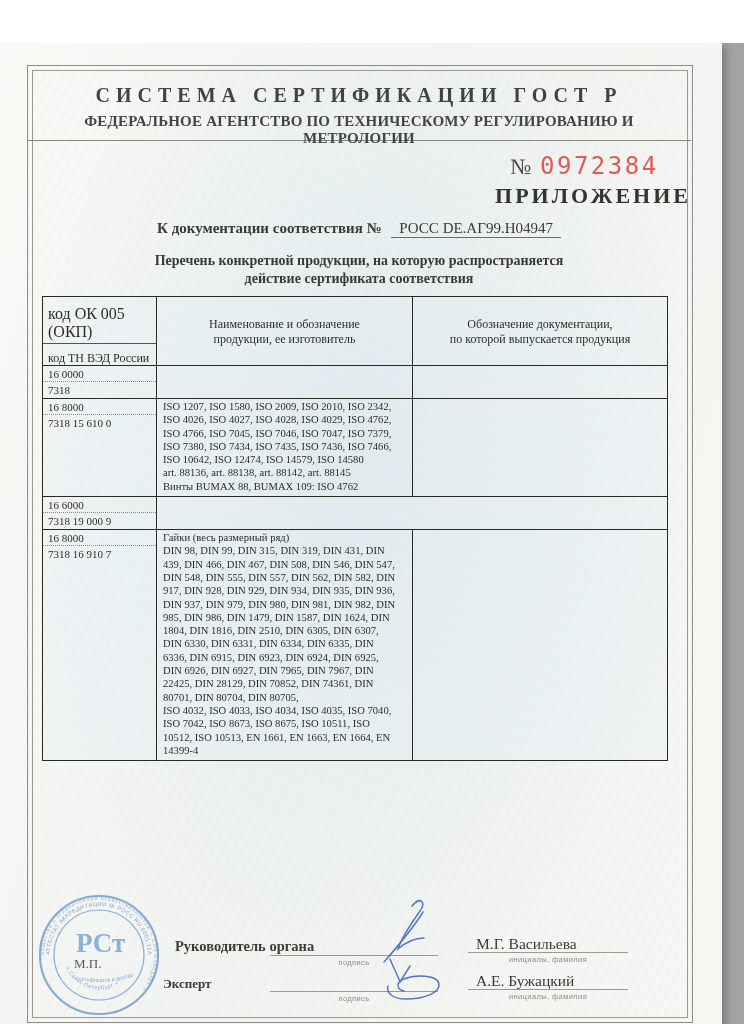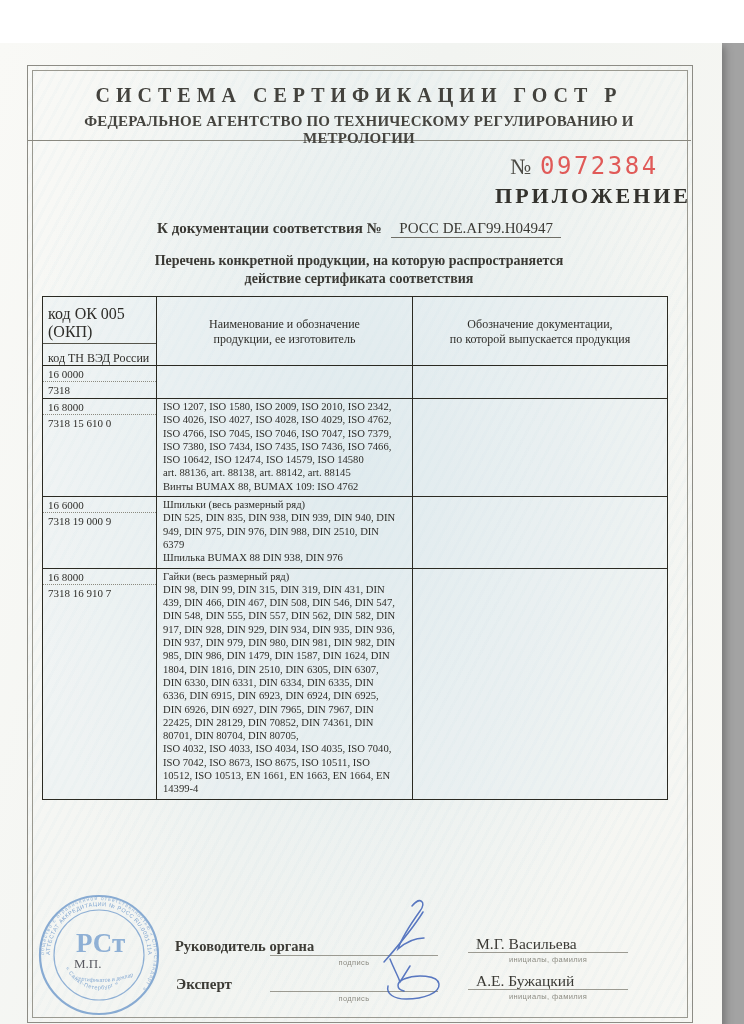--- a/index.html
+++ b/index.html
@@ -47,21 +47,21 @@
   .drow .c1{padding:0;}
   .okp{padding:2px 5px 1px 5px;font-size:11px;border-bottom:1px dotted #8c8b80;}
   .tnved{padding:2px 5px;font-size:11px;}
   .content{padding:1px 4px 3px 6px;font-size:10.6px;line-height:13.3px;white-space:pre-line;}
   .row0 .c2,.row0 .c3{min-height:29px;}
   .hdr-bottom{border-top:1.5px solid #2b2a22 !important;}
 
   .role1a{position:absolute;left:175px;top:895px;font-size:14.5px;font-weight:bold;color:#3c3b35;}
   .role1b{position:absolute;left:175px;top:911px;font-size:14.5px;font-weight:bold;color:#3c3b35;
           text-decoration:underline;}
-  .role2{position:absolute;left:176px;top:933px;font-size:15px;font-weight:bold;color:#3c3b35;}
+  .role2{position:absolute;left:163px;top:933px;font-size:13px;font-weight:bold;color:#3c3b35;}
   .sigline{position:absolute;border-bottom:1px solid #9b9a91;}
   .sigcap{position:absolute;font-family:"Liberation Sans",sans-serif;font-size:7.5px;color:#8d8c83;
           text-align:center;letter-spacing:.4px;}
   .sigl1{left:270px;top:912px;width:168px;}
   .sigc1{left:270px;top:915px;width:168px;}
   .sigl2{left:270px;top:948px;width:168px;}
   .sigc2{left:270px;top:951px;width:168px;}
   .name{position:absolute;font-size:15.5px;color:#3a3934;}
   .name1{left:476px;top:892px;text-align:center;}
   .name2{left:476px;top:929px;}
@@ -138,25 +138,20 @@
 art. 88136, art. 88138, art. 88142, art. 88145
 Винты BUMAX 88, BUMAX 109: ISO 4762</div>
         <div class="c3 content"></div>
       </div>
 
       <div class="trow drow">
         <div class="c1">
           <div class="okp">16 6000</div>
           <div class="tnved">7318 19 000 9</div>
         </div>
-        <div class="c2 content">Шпильки (весь размерный ряд)
-DIN 525, DIN 835, DIN 938, DIN 939, DIN 940, DIN
-949, DIN 975, DIN 976, DIN 988, DIN 2510, DIN
-6379
-Шпилька BUMAX 88 DIN 938, DIN 976</div>
         <div class="c3 content"></div>
       </div>
 
       <div class="trow drow">
         <div class="c1">
           <div class="okp">16 8000</div>
           <div class="tnved">7318 16 910 7</div>
         </div>
         <div class="c2 content">Гайки (весь размерный ряд)
 DIN 98, DIN 99, DIN 315, DIN 319, DIN 431, DIN

